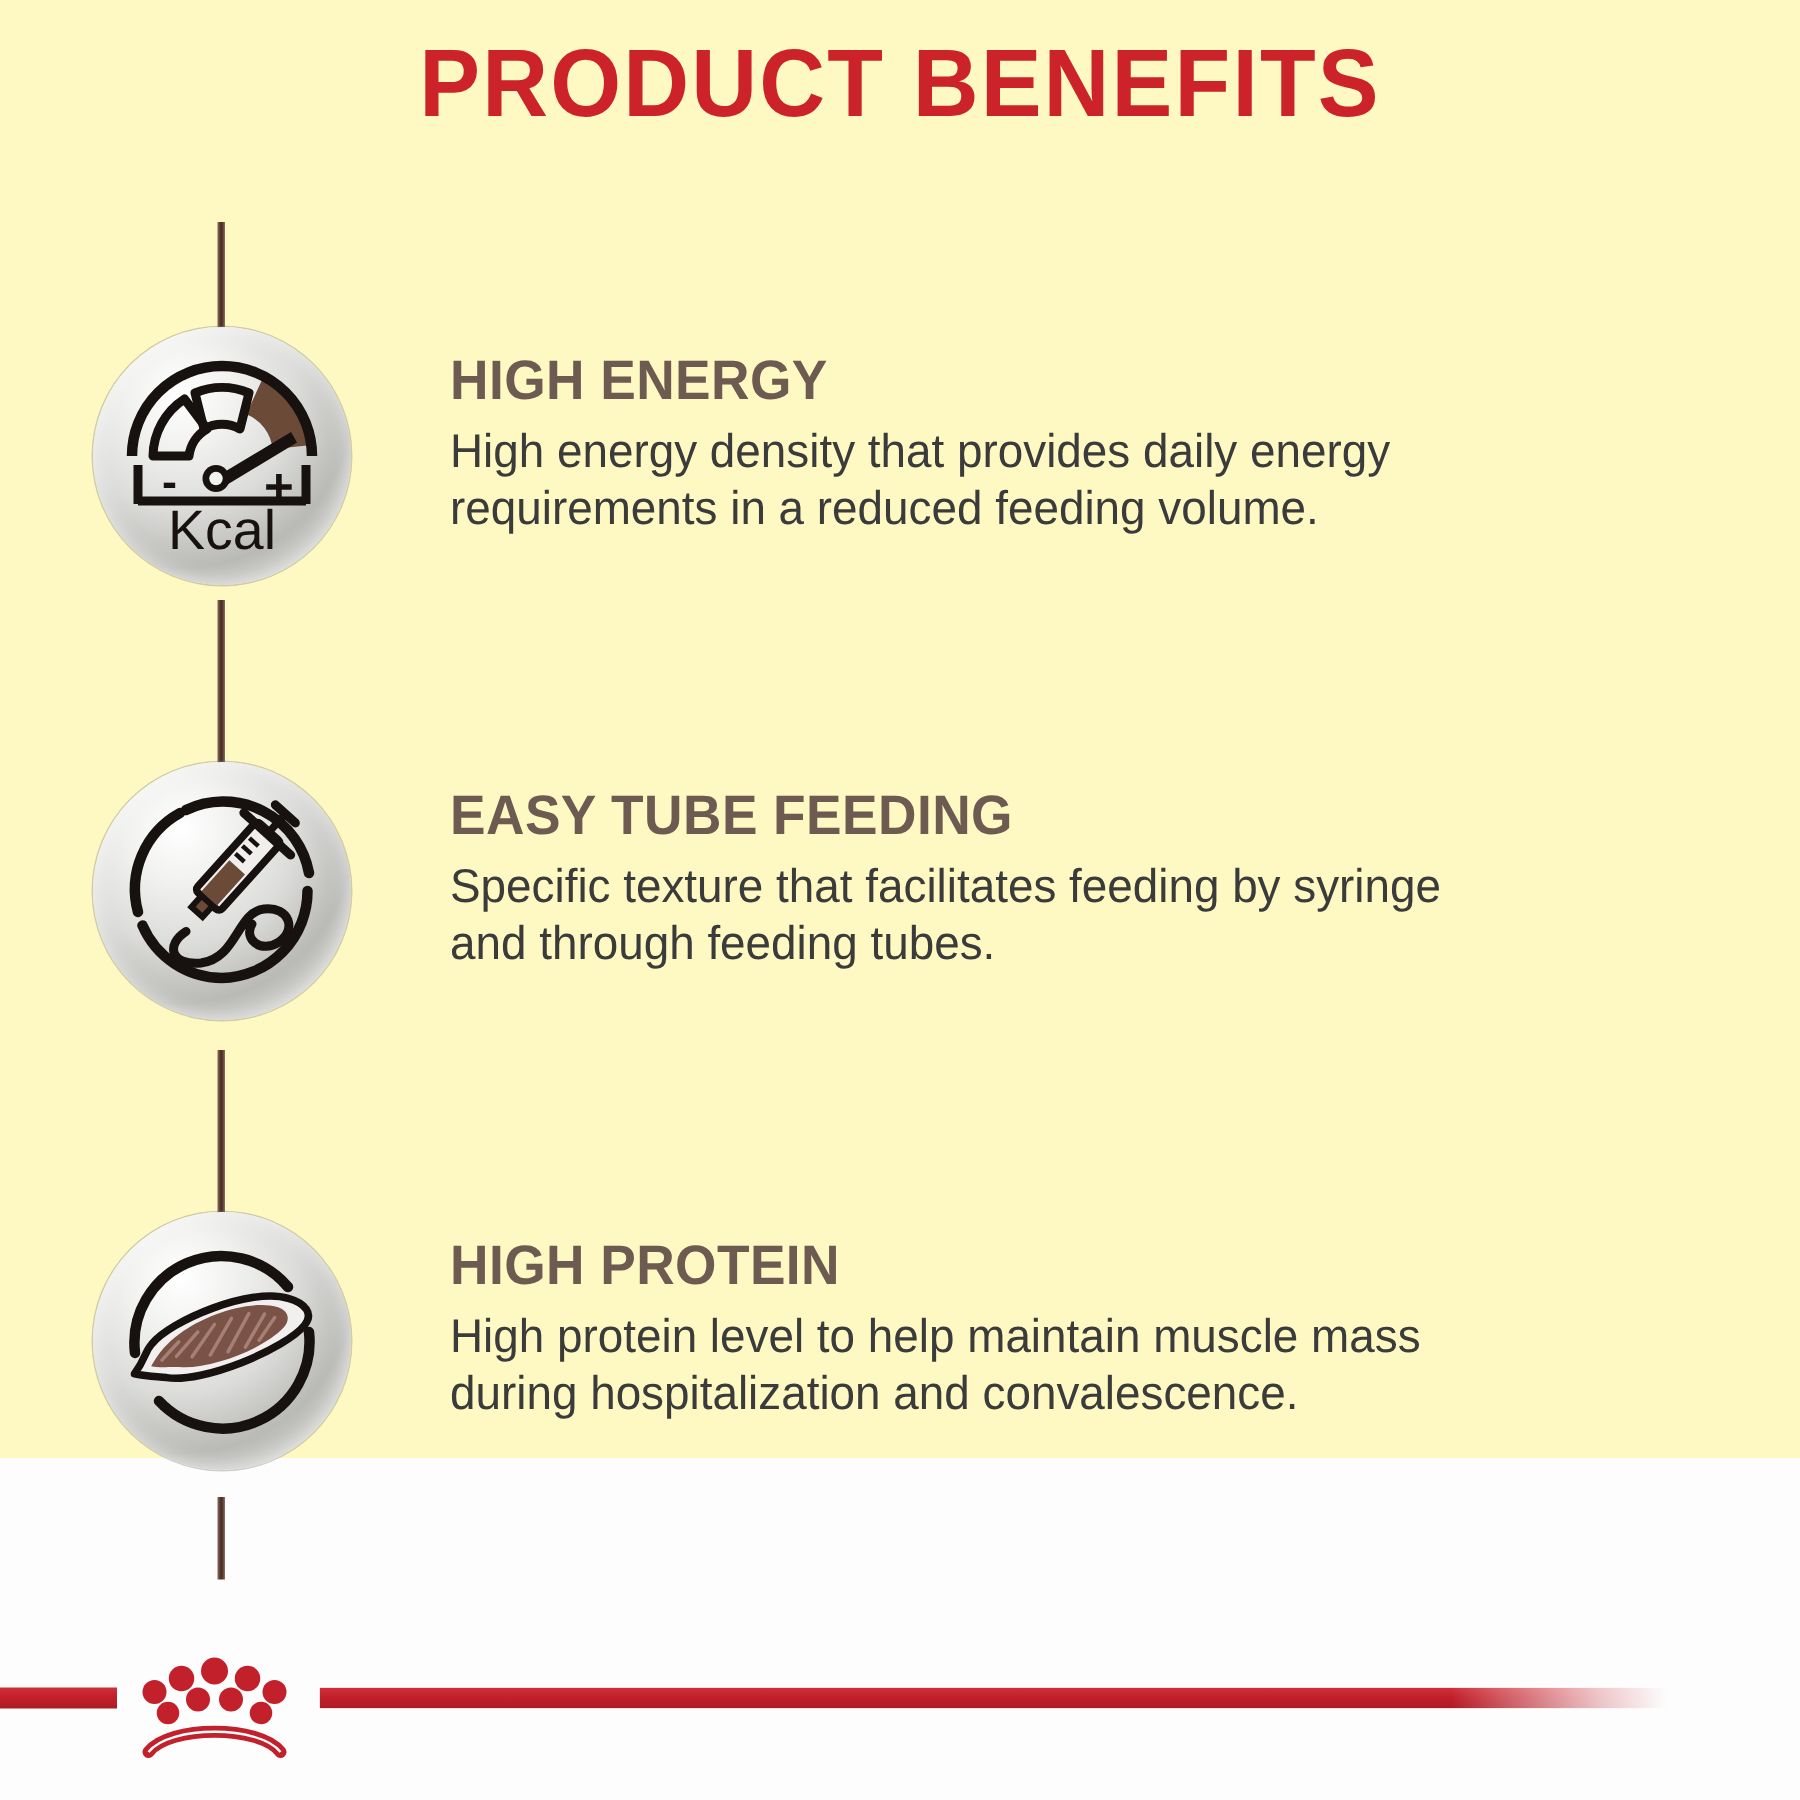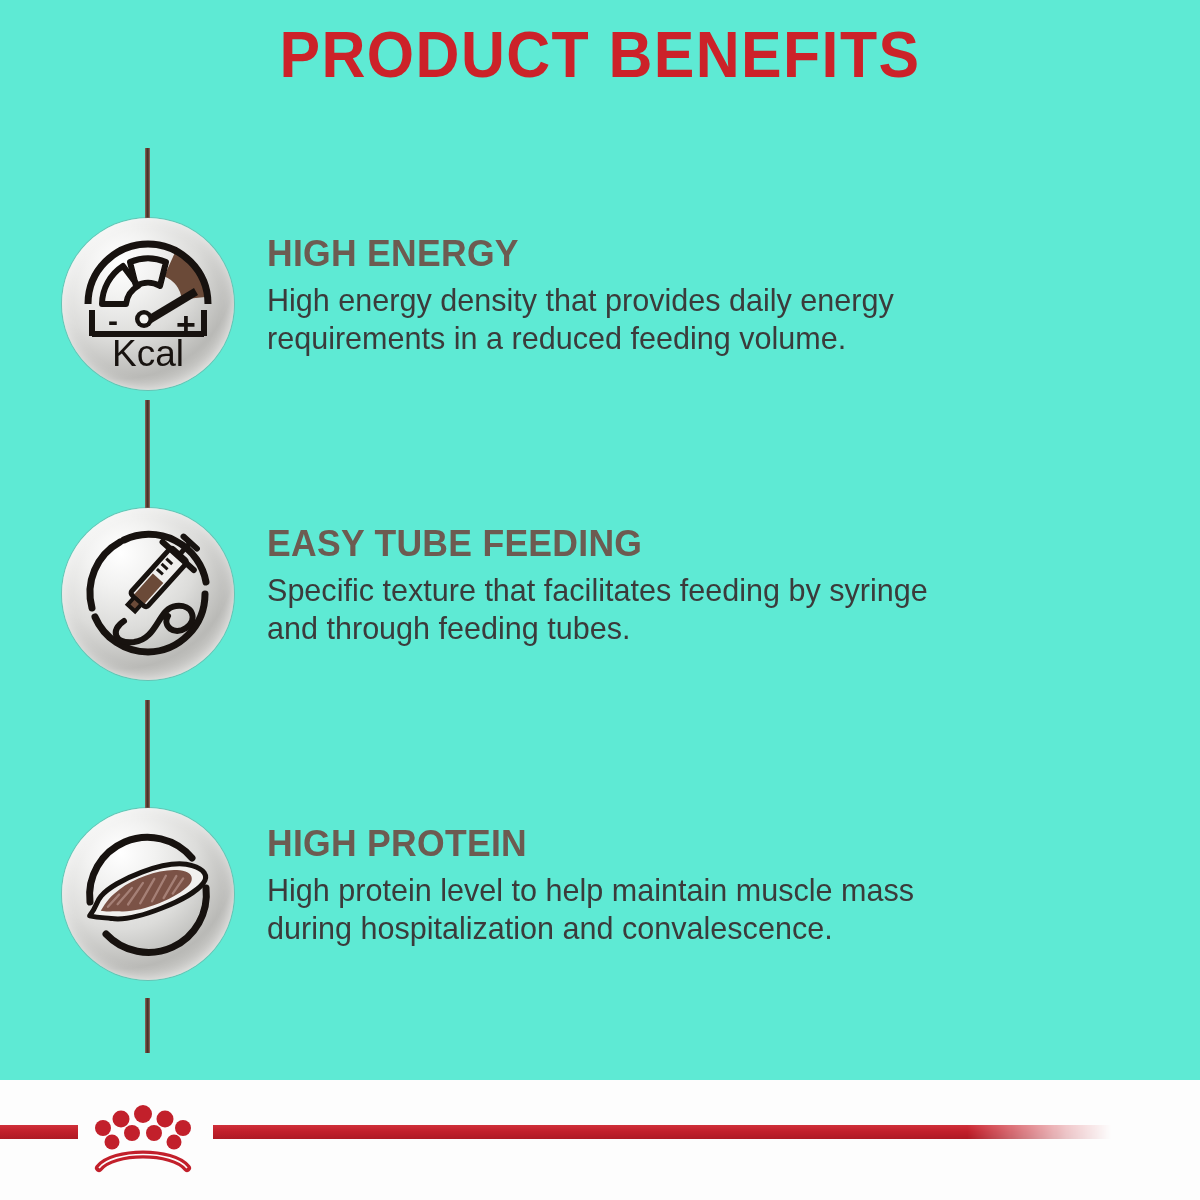--- a/index.html
+++ b/index.html
@@ -8,22 +8,22 @@
     margin: 0; padding: 0;
     width: 1200px; height: 1200px;
     background: #fdfdfd;
     font-family: "Liberation Sans", sans-serif;
     overflow: hidden;
   }
 
   #page {
     position: relative;
     width: 1200px;
-    height: 1080px;
-    background: #5eead4;
+    height: 972px;
+    background: #fef9c3;
   }
 
   
   #title {
     position: absolute;
     top: 22px;
     left: 0;
     width: 1200px;
     text-align: center;
     font-family: "Liberation Sans Narrow", "Liberation Sans", sans-serif;
@@ -67,21 +67,21 @@
     border-radius: 50%;
     background:
       radial-gradient(circle at 34% 26%, #ffffff 0%, #f2f2f1 20%, #dcdcda 45%, #b9b9b6 68%, #cfcfcc 82%, #9d9d99 100%);
     box-shadow: 0 0 0 1px rgba(120,120,118,0.35), inset 0 0 14px rgba(255,255,255,0.7);
     overflow: hidden;
   }
   .badge svg { display: block; width: 172px; height: 172px; }
 
   .btext {
     position: absolute;
-    left: 267px;
+    left: 300px;
     top: 16px;
     width: 810px;
   }
   .bhead {
     font-family: "Liberation Sans Narrow", "Liberation Sans", sans-serif;
     font-weight: bold;
     font-size: 37px;
     letter-spacing: 0.3px;
     color: #6d5b51;
     margin: 0 0 6px 0;

